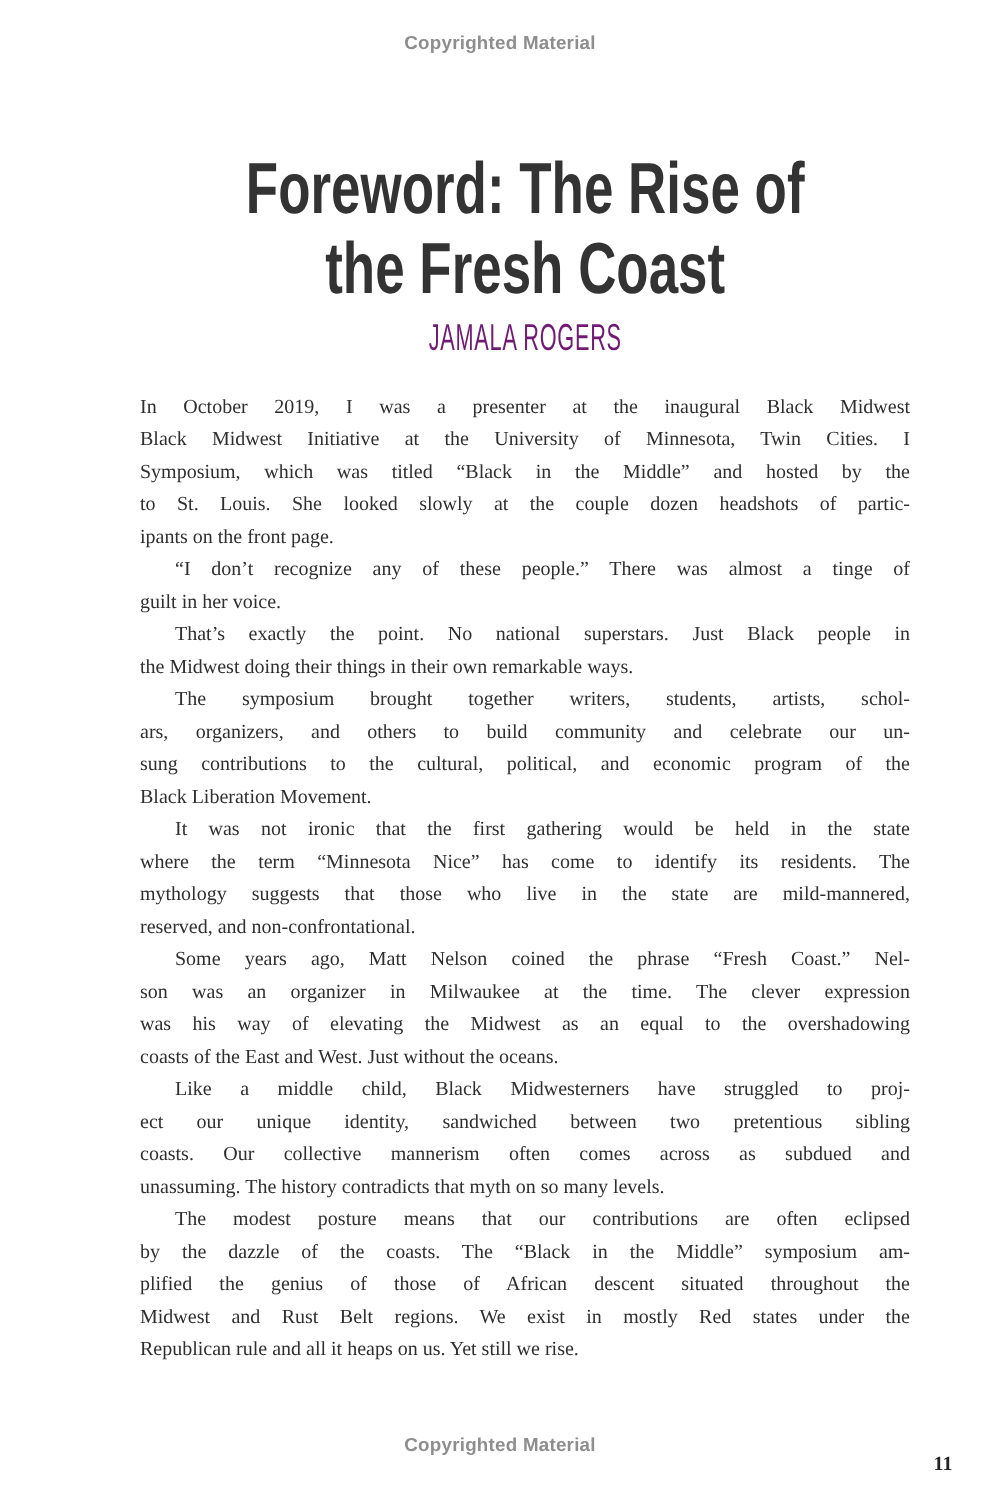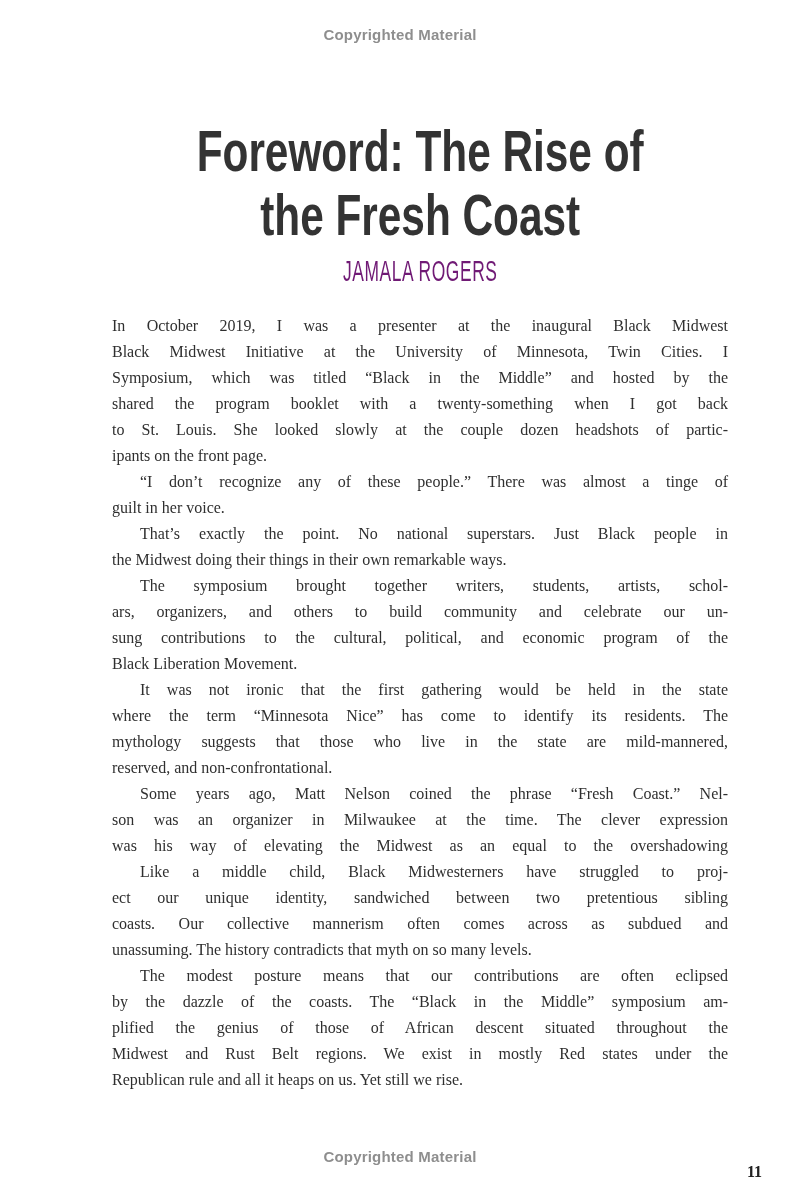--- a/index.html
+++ b/index.html
@@ -99,21 +99,20 @@
     <span class="title-line"><span class="condense">the Fresh Coast</span></span>
   </div>
 
   <div class="author-line"><span class="condense">JAMALA ROGERS</span></div>
 
   <div class="body-text">
       <div class="para">
         <div class="line">In October 2019, I was a presenter at the inaugural Black Midwest</div>
         <div class="line">Black Midwest Initiative at the University of Minnesota, Twin Cities. I</div>
         <div class="line">Symposium, which was titled “Black in the Middle” and hosted by the</div>
-        <div class="line">shared the program booklet with a twenty-something when I got back</div>
         <div class="line">to St. Louis. She looked slowly at the couple dozen headshots of partic-</div>
         <div class="line last">ipants on the front page.</div>
       </div>
       <div class="para indent">
         <div class="line">“I don’t recognize any of these people.” There was almost a tinge of</div>
         <div class="line last">guilt in her voice.</div>
       </div>
       <div class="para indent">
         <div class="line">That’s exactly the point. No national superstars. Just Black people in</div>
         <div class="line last">the Midwest doing their things in their own remarkable ways.</div>
@@ -127,20 +126,21 @@
       <div class="para indent">
         <div class="line">It was not ironic that the first gathering would be held in the state</div>
         <div class="line">where the term “Minnesota Nice” has come to identify its residents. The</div>
         <div class="line">mythology suggests that those who live in the state are mild-mannered,</div>
         <div class="line last">reserved, and non-confrontational.</div>
       </div>
       <div class="para indent">
         <div class="line">Some years ago, Matt Nelson coined the phrase “Fresh Coast.” Nel-</div>
         <div class="line">son was an organizer in Milwaukee at the time. The clever expression</div>
         <div class="line">was his way of elevating the Midwest as an equal to the overshadowing</div>
+        <div class="line last">coasts of the East and West. Just without the oceans.</div>
       </div>
       <div class="para indent">
         <div class="line">Like a middle child, Black Midwesterners have struggled to proj-</div>
         <div class="line">ect our unique identity, sandwiched between two pretentious sibling</div>
         <div class="line">coasts. Our collective mannerism often comes across as subdued and</div>
         <div class="line last">unassuming. The history contradicts that myth on so many levels.</div>
       </div>
       <div class="para indent">
         <div class="line">The modest posture means that our contributions are often eclipsed</div>
         <div class="line">by the dazzle of the coasts. The “Black in the Middle” symposium am-</div>

